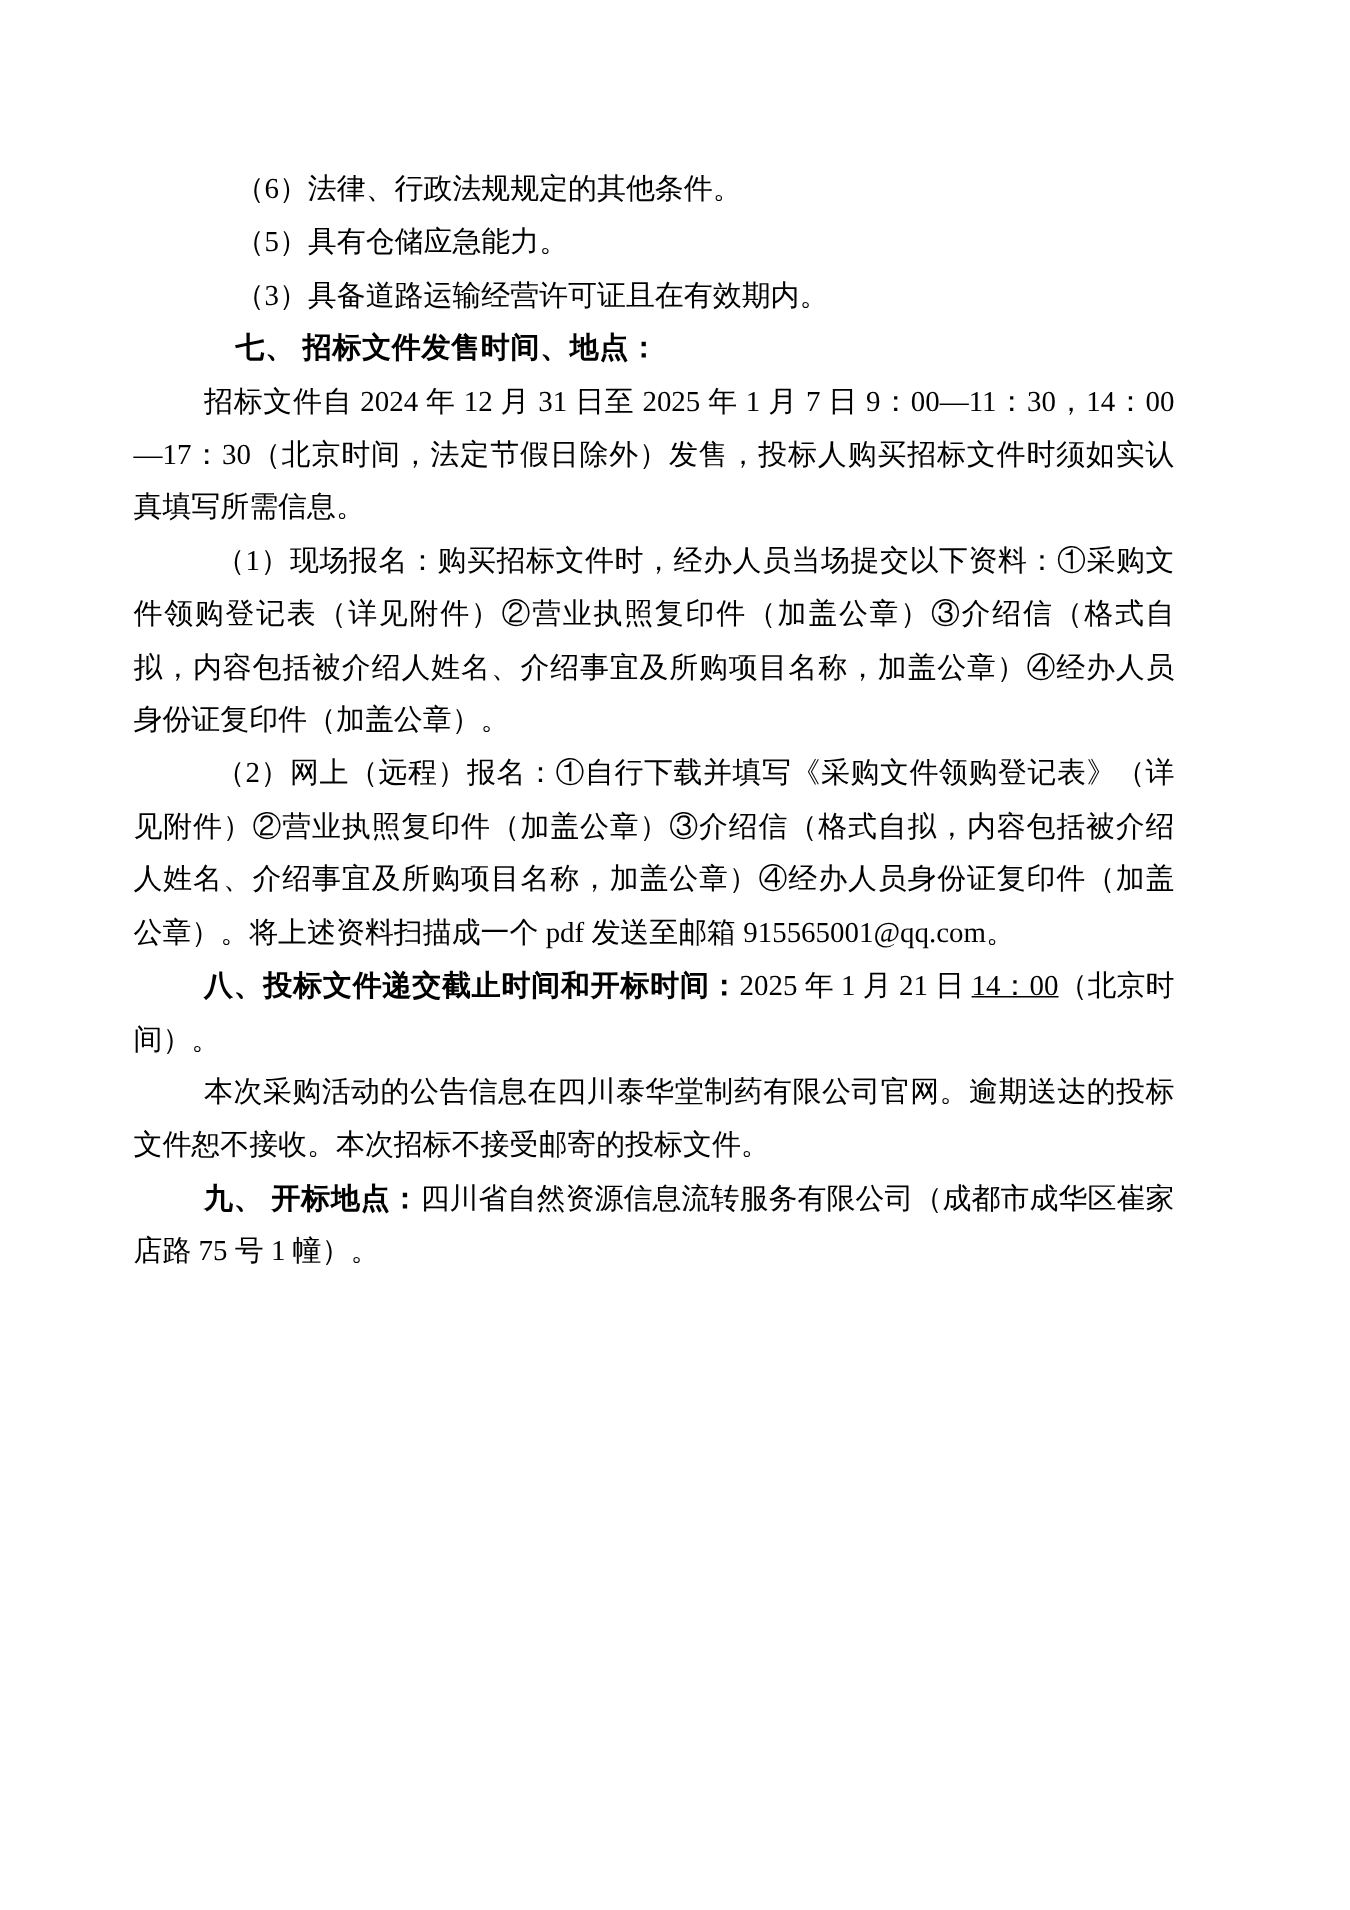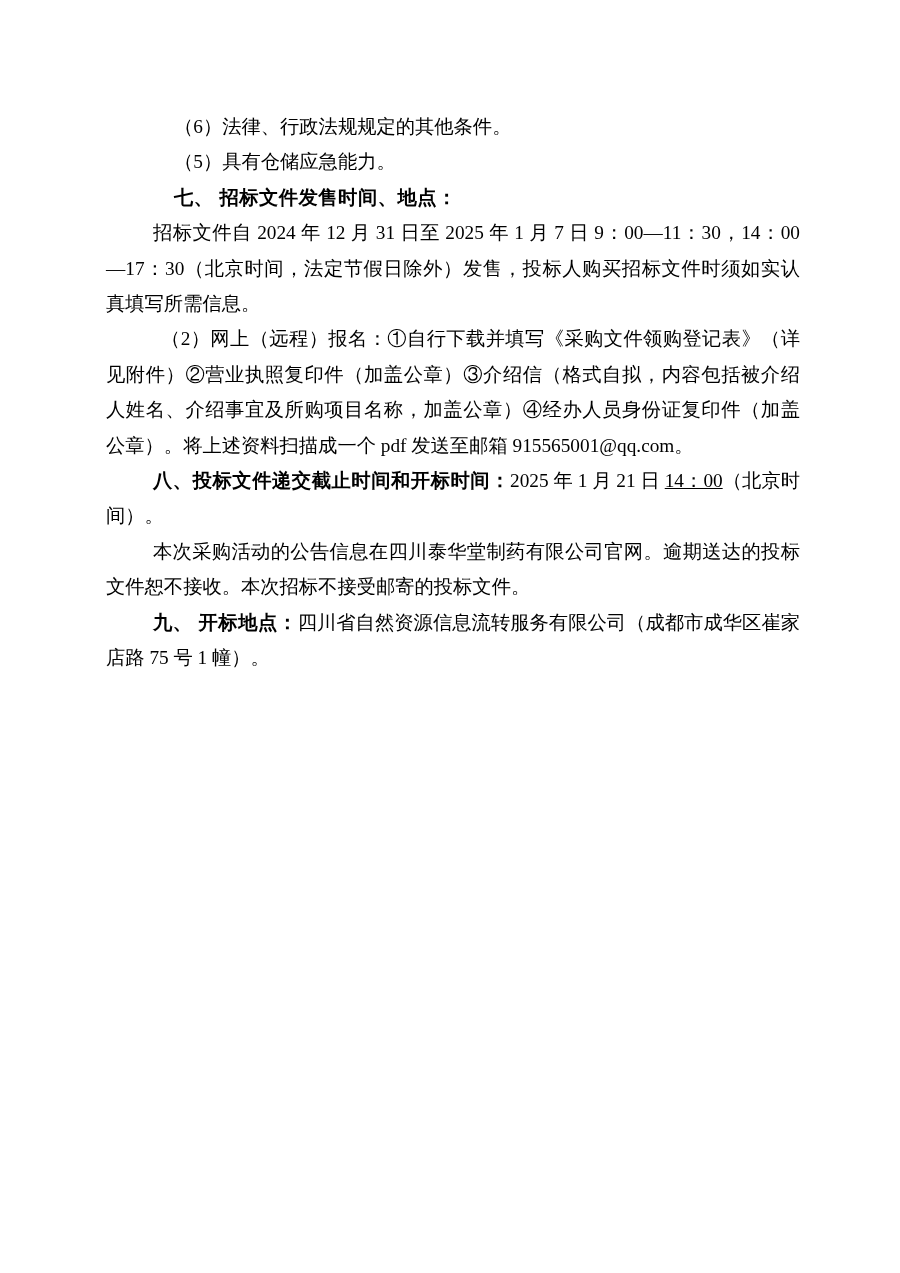--- a/index.html
+++ b/index.html
@@ -11,53 +11,55 @@
     position: relative;
     width: 900px;
     height: 1273px;
     background: #ffffff;
     overflow: hidden;
     font-family: "Liberation Serif", "DejaVu Serif", serif;
     color: #000000;
   }
   .doc {
     position: absolute;
-    left: 106px;
+    left: 89px;
     top: 109px;
     width: 694px;
     font-size: 19.3px;
     line-height: 35.4px;
     text-align: justify;
     word-break: break-all;
   }
   p.para {
     margin: 0;
     padding: 0;
   }
   
   .indent-a { text-indent: 68px; }
   .indent-b { text-indent: 55px; }
   .indent-c { text-indent: 47px; }
   .run-bold {
     font-weight: bold;
-    font-family: Liberation Sans, sans-serif;
+    font-family: Liberation Serif, serif;
     letter-spacing: 0.5px;
   }
   .run-underline {
     text-decoration: underline;
     margin-top: 33px;
   }
 </style>
 </head>
 <body>
 
 <div class="page">
   <div class="doc">
       <p class="para indent-a"><span>（6）法律、行政法规规定的其他条件。</span></p>
       <p class="para indent-a"><span>（5）具有仓储应急能力。</span></p>
+      <p class="para indent-a"><span>（3）具备道路运输经营许可证且在有效期内。</span></p>
       <p class="para indent-a"><span class="run-bold">七、 招标文件发售时间、地点：</span></p>
       <p class="para indent-c"><span>招标文件自 2024 年 12 月 31 日至 2025 年 1 月 7 日 9：00—11：30，14：00—17：30（北京时间，法定节假日除外）发售，投标人购买招标文件时须如实认真填写所需信息。</span></p>
+      <p class="para indent-b"><span>（1）现场报名：购买招标文件时，经办人员当场提交以下资料：①采购文件领购登记表（详见附件）②营业执照复印件（加盖公章）③介绍信（格式自拟，内容包括被介绍人姓名、介绍事宜及所购项目名称，加盖公章）④经办人员身份证复印件（加盖公章）。</span></p>
       <p class="para indent-b"><span>（2）网上（远程）报名：①自行下载并填写《采购文件领购登记表》（详见附件）②营业执照复印件（加盖公章）③介绍信（格式自拟，内容包括被介绍人姓名、介绍事宜及所购项目名称，加盖公章）④经办人员身份证复印件（加盖公章）。将上述资料扫描成一个 pdf 发送至邮箱 915565001@qq.com。</span></p>
       <p class="para indent-c"><span class="run-bold">八、投标文件递交截止时间和开标时间：</span><span>2025 年 1 月 21 日 </span><span class="run-underline">14：00</span><span>（北京时间）。</span></p>
       <p class="para indent-c"><span>本次采购活动的公告信息在四川泰华堂制药有限公司官网。逾期送达的投标文件恕不接收。本次招标不接受邮寄的投标文件。</span></p>
       <p class="para indent-c"><span class="run-bold">九、 开标地点：</span><span>四川省自然资源信息流转服务有限公司（成都市成华区崔家店路 75 号 1 幢）。</span></p>
     </div>
 </div>
 
 </body></html>

